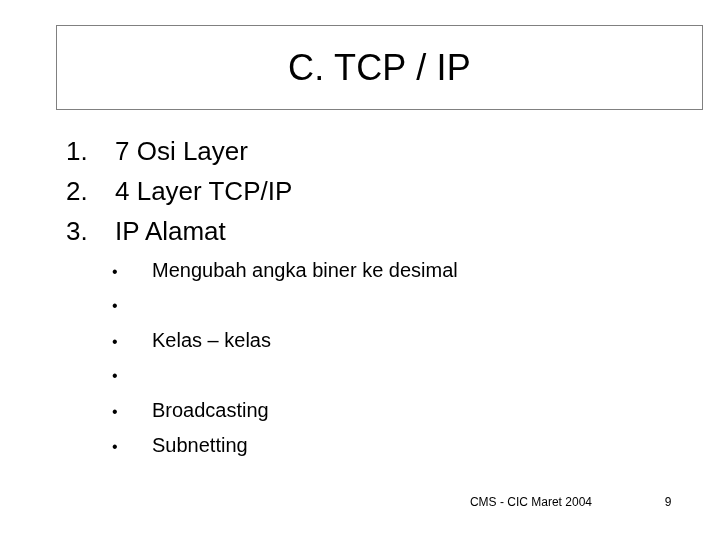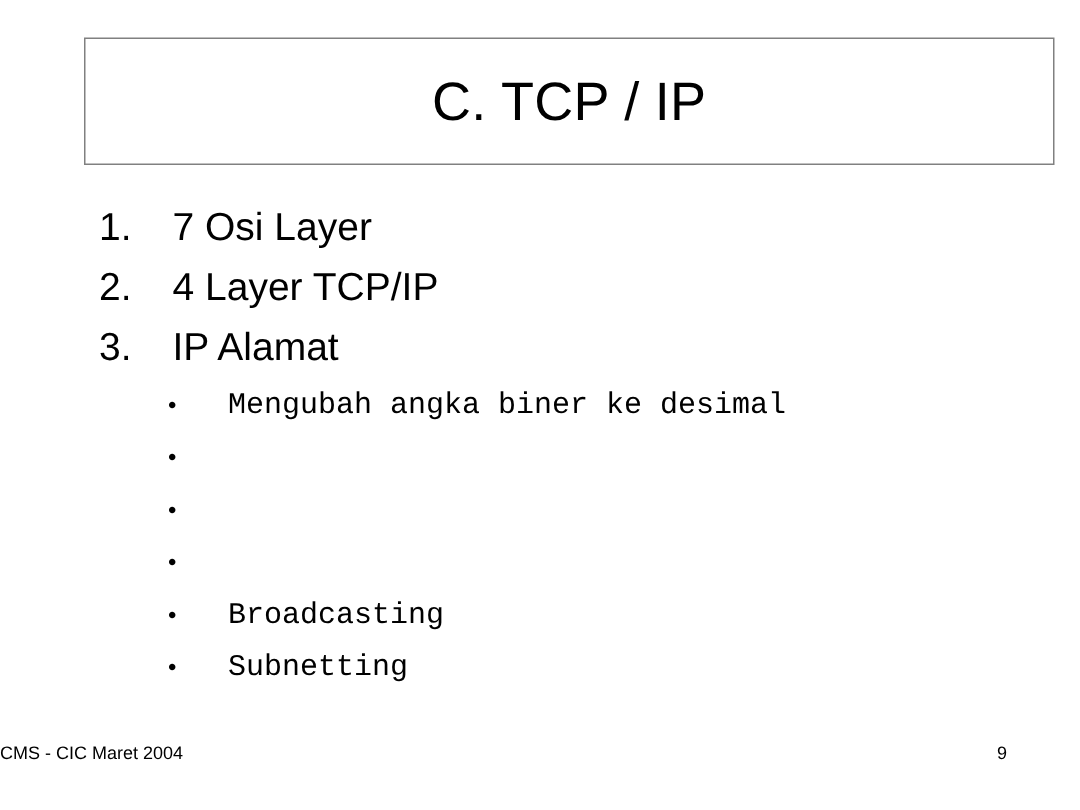--- a/index.html
+++ b/index.html
@@ -92,30 +92,29 @@
   }
   .bul-marker {
     width: 40px;
     flex: 0 0 40px;
     text-align: left;
     font-size: 16px;
     line-height: 35px;
   }
   .bul-label {
     white-space: nowrap;
-    font-family: Liberation Mono, monospace;
   }
 
   
   #footer-text {
     position: absolute;
     left: 0;
     top: 494px;
     width: 592px;
-    text-align: left;
+    text-align: right;
     font-size: 12px;
     line-height: 16px;
     color: #000000;
   }
   #page-number {
     position: absolute;
     left: 648px;
     top: 494px;
     width: 40px;
     text-align: center;
@@ -158,20 +157,21 @@
       <span class="bul-marker">•</span>
       <span class="bul-label">Mengubah angka biner ke desimal</span>
     </div>
 
     <div class="bul-row">
       <span class="bul-marker">•</span>
     </div>
 
     <div class="bul-row">
       <span class="bul-marker">•</span>
+      <span class="bul-label">Kelas – kelas</span>
     </div>
 
     <div class="bul-row">
       <span class="bul-marker">•</span>
     </div>
 
     <div class="bul-row">
       <span class="bul-marker">•</span>
       <span class="bul-label">Broadcasting</span>
     </div>

